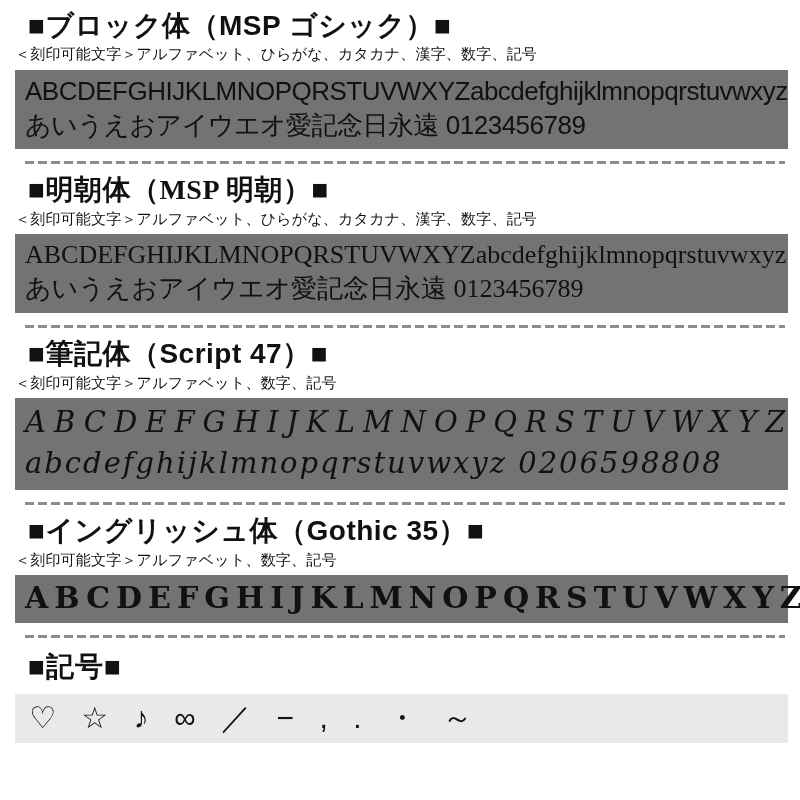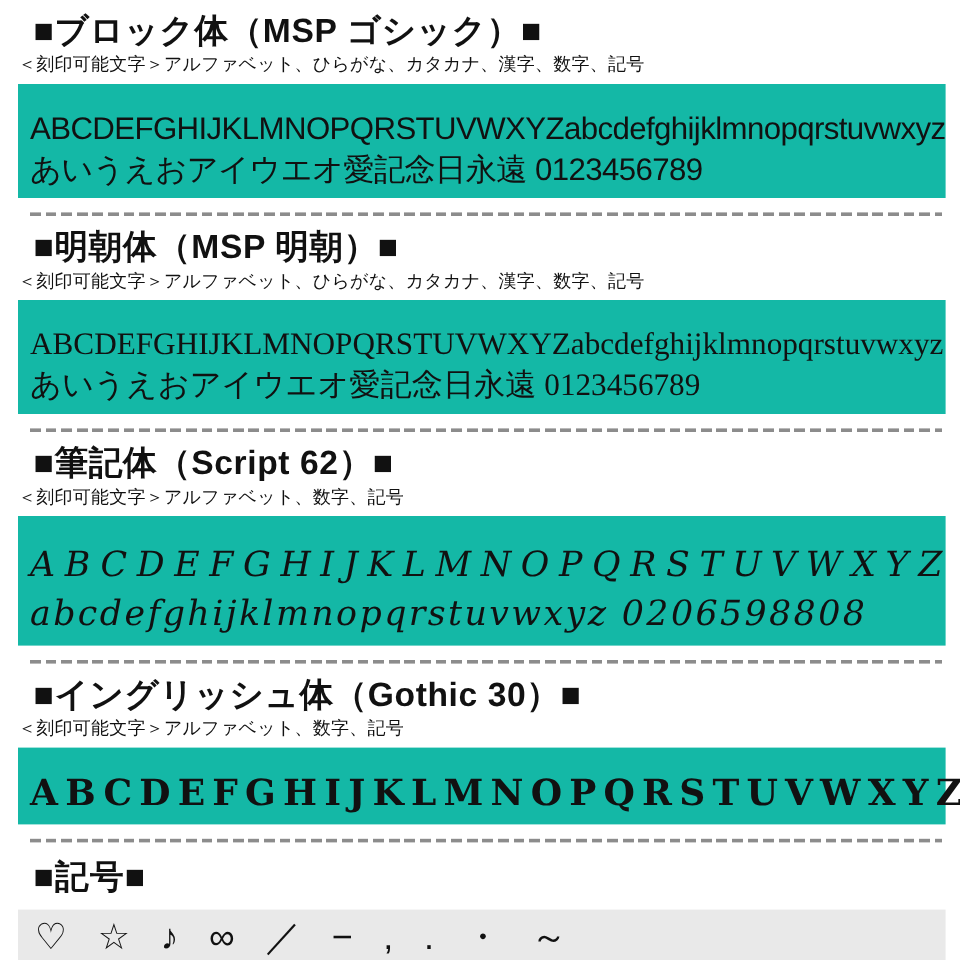--- a/index.html
+++ b/index.html
@@ -23,33 +23,33 @@
 
   .section-title {
     font-weight: bold;
     font-size: 28px;
     line-height: 1.12;
     margin: 6px 0 4px 13px;
     letter-spacing: 0.5px;
     white-space: nowrap;
   }
   .t-sans  { font-family: "Liberation Sans", "DejaVu Sans", sans-serif; }
-  .t-serif { font-family: Liberation Sans, sans-serif; }
+  .t-serif { font-family: Liberation Serif, serif; }
 
   .section-subtitle {
     font-size: 15px;
     line-height: 1.15;
     margin: 0 0 7px 0;
     letter-spacing: 0.2px;
     white-space: nowrap;
   }
 
   .sample-box {
-    background: #14b8a6;
-    padding: 20px 8px 7px 10px;
+    background: #737373;
+    padding: 4px 8px 7px 10px;
     margin-right: 2px;
   }
   .sample-line {
     white-space: nowrap;
     line-height: 1.32;
   }
   .f-gothic       { font-family: "Liberation Sans", "DejaVu Sans", sans-serif; font-size: 26px; letter-spacing: -0.5px; }
   .f-mincho       { font-family: "Liberation Serif", "DejaVu Serif", serif;    font-size: 26px; letter-spacing: 0; }
   .f-script       { font-family: "DejaVu Serif", "Liberation Serif", serif;    font-style: italic; font-size: 29px; line-height: 1.4; }
   .f-script.upper { letter-spacing: 8px; }
@@ -109,31 +109,31 @@
       <div class="section-title t-serif">■明朝体（MSP 明朝）■</div>
       <div class="section-subtitle">＜刻印可能文字＞アルファベット、ひらがな、カタカナ、漢字、数字、記号</div>
       <div class="sample-box">
         <div class="sample-line f-mincho">ABCDEFGHIJKLMNOPQRSTUVWXYZabcdefghijklmnopqrstuvwxyz</div>
         <div class="sample-line f-mincho">あいうえおアイウエオ愛記念日永遠 0123456789</div>
       </div>
     </div>
     <div class="divider"></div>
 
     <div>
-      <div class="section-title t-sans">■筆記体（Script 62）■</div>
+      <div class="section-title t-sans">■筆記体（Script 47）■</div>
       <div class="section-subtitle">＜刻印可能文字＞アルファベット、数字、記号</div>
       <div class="sample-box">
         <div class="sample-line f-script upper">ABCDEFGHIJKLMNOPQRSTUVWXYZ</div>
         <div class="sample-line f-script lower">abcdefghijklmnopqrstuvwxyz 0206598808</div>
       </div>
     </div>
     <div class="divider"></div>
 
     <div>
-      <div class="section-title t-sans">■イングリッシュ体（Gothic 30）■</div>
+      <div class="section-title t-sans">■イングリッシュ体（Gothic 35）■</div>
       <div class="section-subtitle">＜刻印可能文字＞アルファベット、数字、記号</div>
       <div class="sample-box">
         <div class="sample-line f-oldeng upper">ABCDEFGHIJKLMNOPQRSTUVWXYZ</div>
       </div>
     </div>
     <div class="divider"></div>
 
     <div>
       <div class="symbols-header">
         <span class="symbols-title">■記号■</span>

